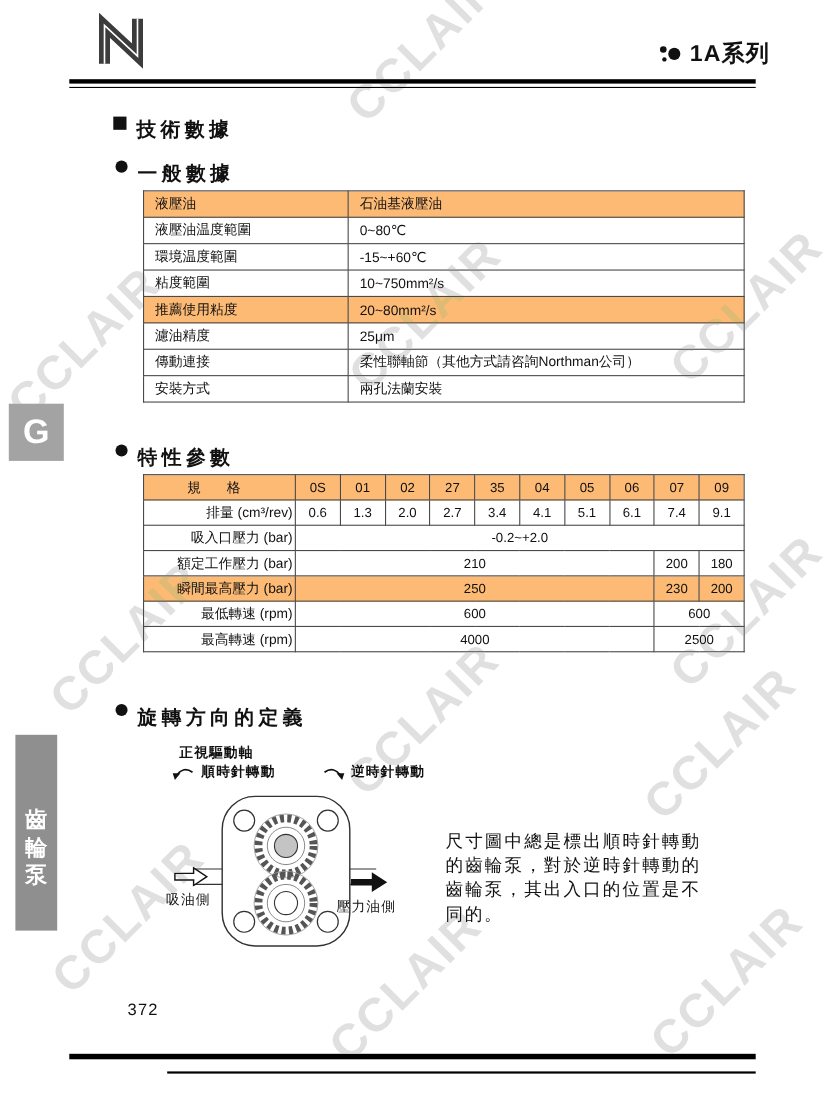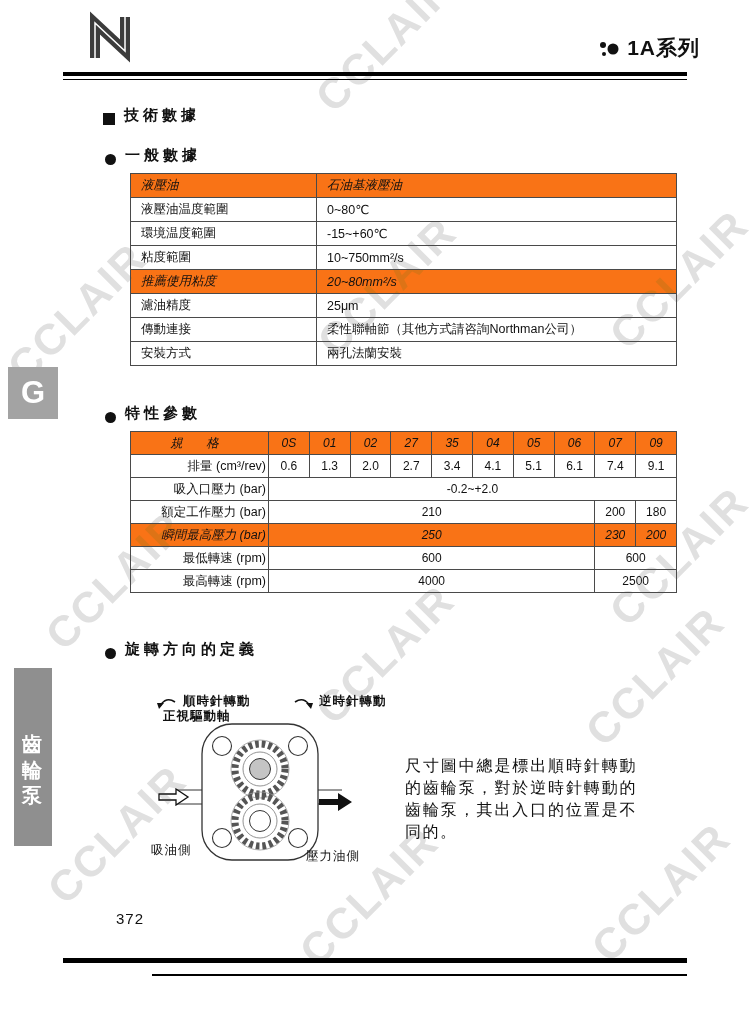--- a/index.html
+++ b/index.html
@@ -17,47 +17,47 @@
   }
   
   .logo { position:absolute; left:84px; top:10px; }
   .series { position:absolute; right:50px; top:34px; display:flex; align-items:center; gap:7px; }
   .series .t { font-size:21px; font-weight:600; letter-spacing:1px; }
   .hrule { position:absolute; left:63px; width:624px; background:#000; }
   .rule-a { top:72px; height:4px; }
   .rule-b { top:79px; height:1px; }
   .rule-c { top:958px; height:5px; }
   
-  .heading { position:absolute; display:flex; align-items:flex-end; gap:9px; font-weight:bold; font-size:15px; letter-spacing:4px; }
+  .heading { position:absolute; display:flex; align-items:flex-start; gap:9px; font-weight:bold; font-size:18px; letter-spacing:4px; }
   .sq { width:12px; height:12px; background:#111; flex:0 0 auto; }
   .dot { width:11px; height:11px; border-radius:50%; background:#111; flex:0 0 auto; }
   
   table { border-collapse:collapse; table-layout:fixed; }
   td { border:1px solid #4a4a4a; vertical-align:middle; }
-  tr.shade td { background:#f97316;font-style:italic; }
+  tr.shade td { background:#fdba74; }
   .gen { position:absolute; left:130px; top:173px; width:546px; font-size:12.5px; }
   .gen td { height:24px; padding:0 10px; text-align:left; }
   .spec { position:absolute; left:130px; top:431px; width:546px; font-size:12px; text-align:center;padding-left:11px; }
   .spec td { height:23px; padding:0 2px; }
   .spec td.lbl { text-align:right; padding-left:9px; font-size:12.5px; }
   .spec td.hdrlbl { text-align:center; letter-spacing:10px; padding-left:2px; }
   .cw0 { width:138px; } .cwN { width:40.8px; }
   
   .g-tab {
     position:absolute; left:8px; top:367px; width:50px; height:52px;
     background:#a3a3a3; color:#fff; font-size:31px; font-weight:bold;
     display:flex; align-items:center; justify-content:center;
   }
   .side-tab {
     position:absolute; left:14px; top:668px; width:38px; height:178px;
     background:#8f8f8f; display:flex; align-items:center; justify-content:center;
   }
   .side-tab span { writing-mode:vertical-rl; letter-spacing:26px; font-size:20px; color:#fff; font-weight:bold; }
   
-  .lbl-sm { position:absolute; font-size:12.5px; letter-spacing:1px;margin-top:32px; }
+  .lbl-sm { position:absolute; font-size:12.5px; letter-spacing:1px; }
   .bold { font-weight:bold; }
   .arrow-row { position:absolute; display:flex; align-items:center; gap:5px; font-size:12.5px; font-weight:bold; letter-spacing:1px; }
   .note {
     position:absolute; left:405px; top:755px; width:232px;
     font-size:16px; line-height:22px; letter-spacing:1.5px; text-align:justify;font-family:Liberation Serif, serif;
   }
   .footer-num { position:absolute; left:116px; top:910px; font-size:15px; letter-spacing:1px; }
   .footer-line { position:absolute; left:152px; top:974px; width:535px; height:2px; background:#000; }
 </style>
 </head>

